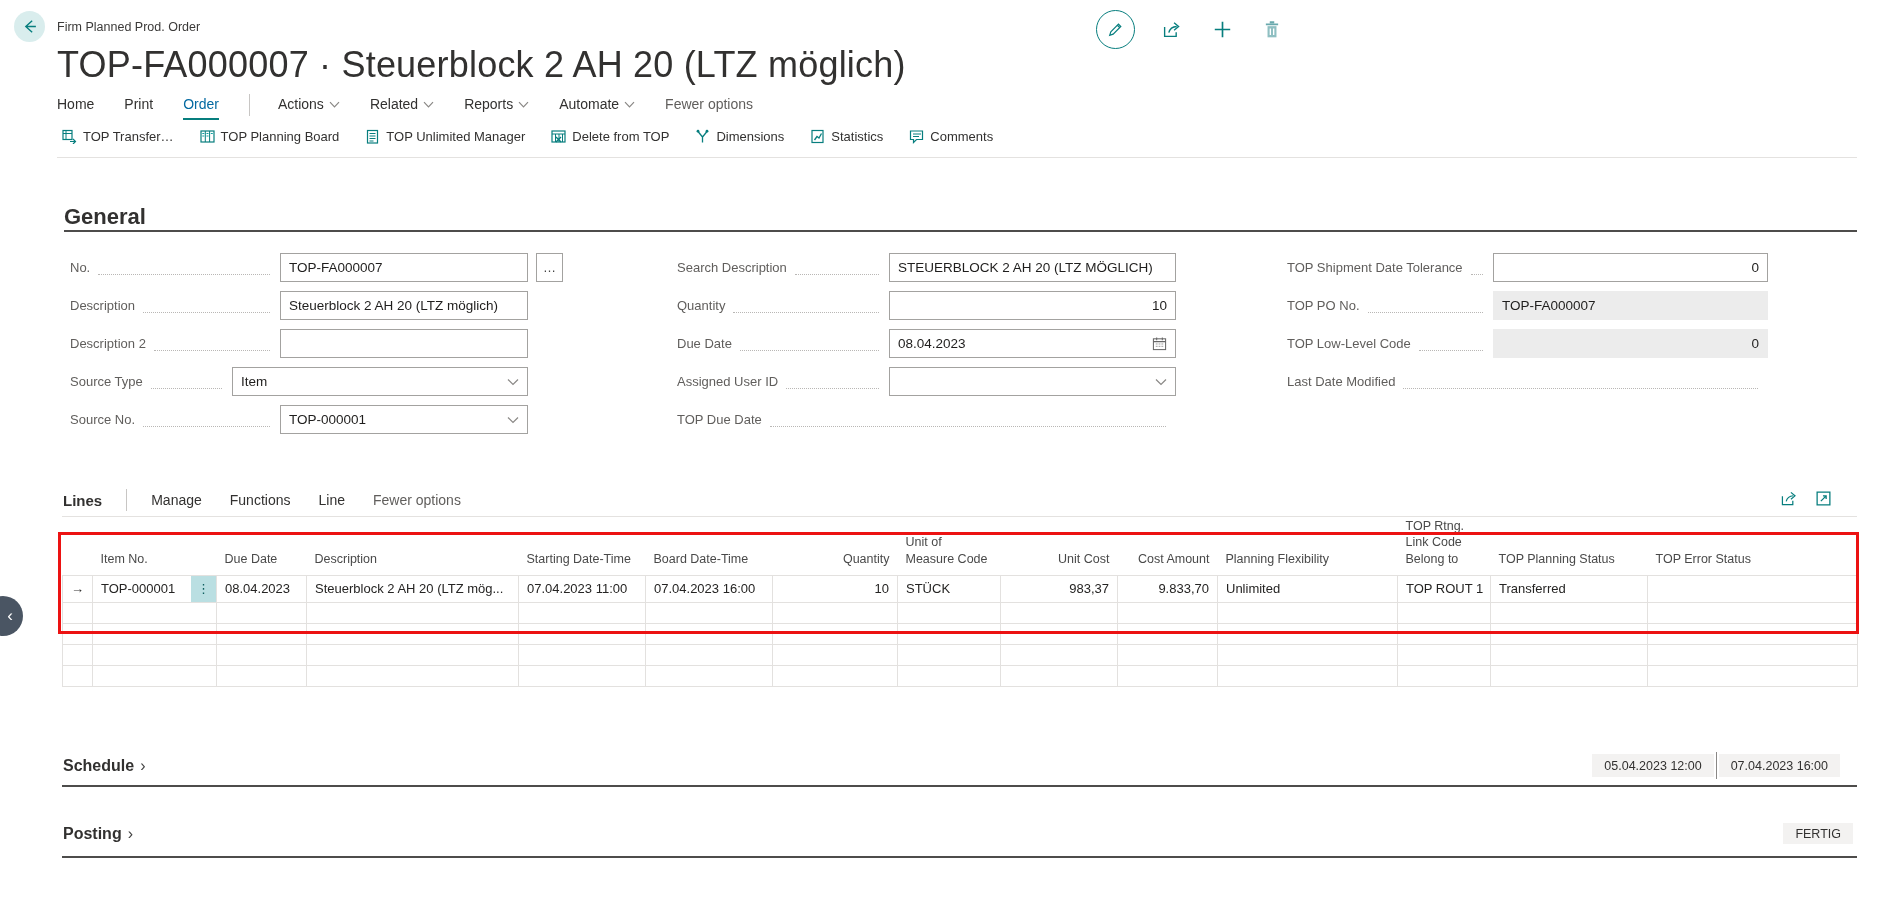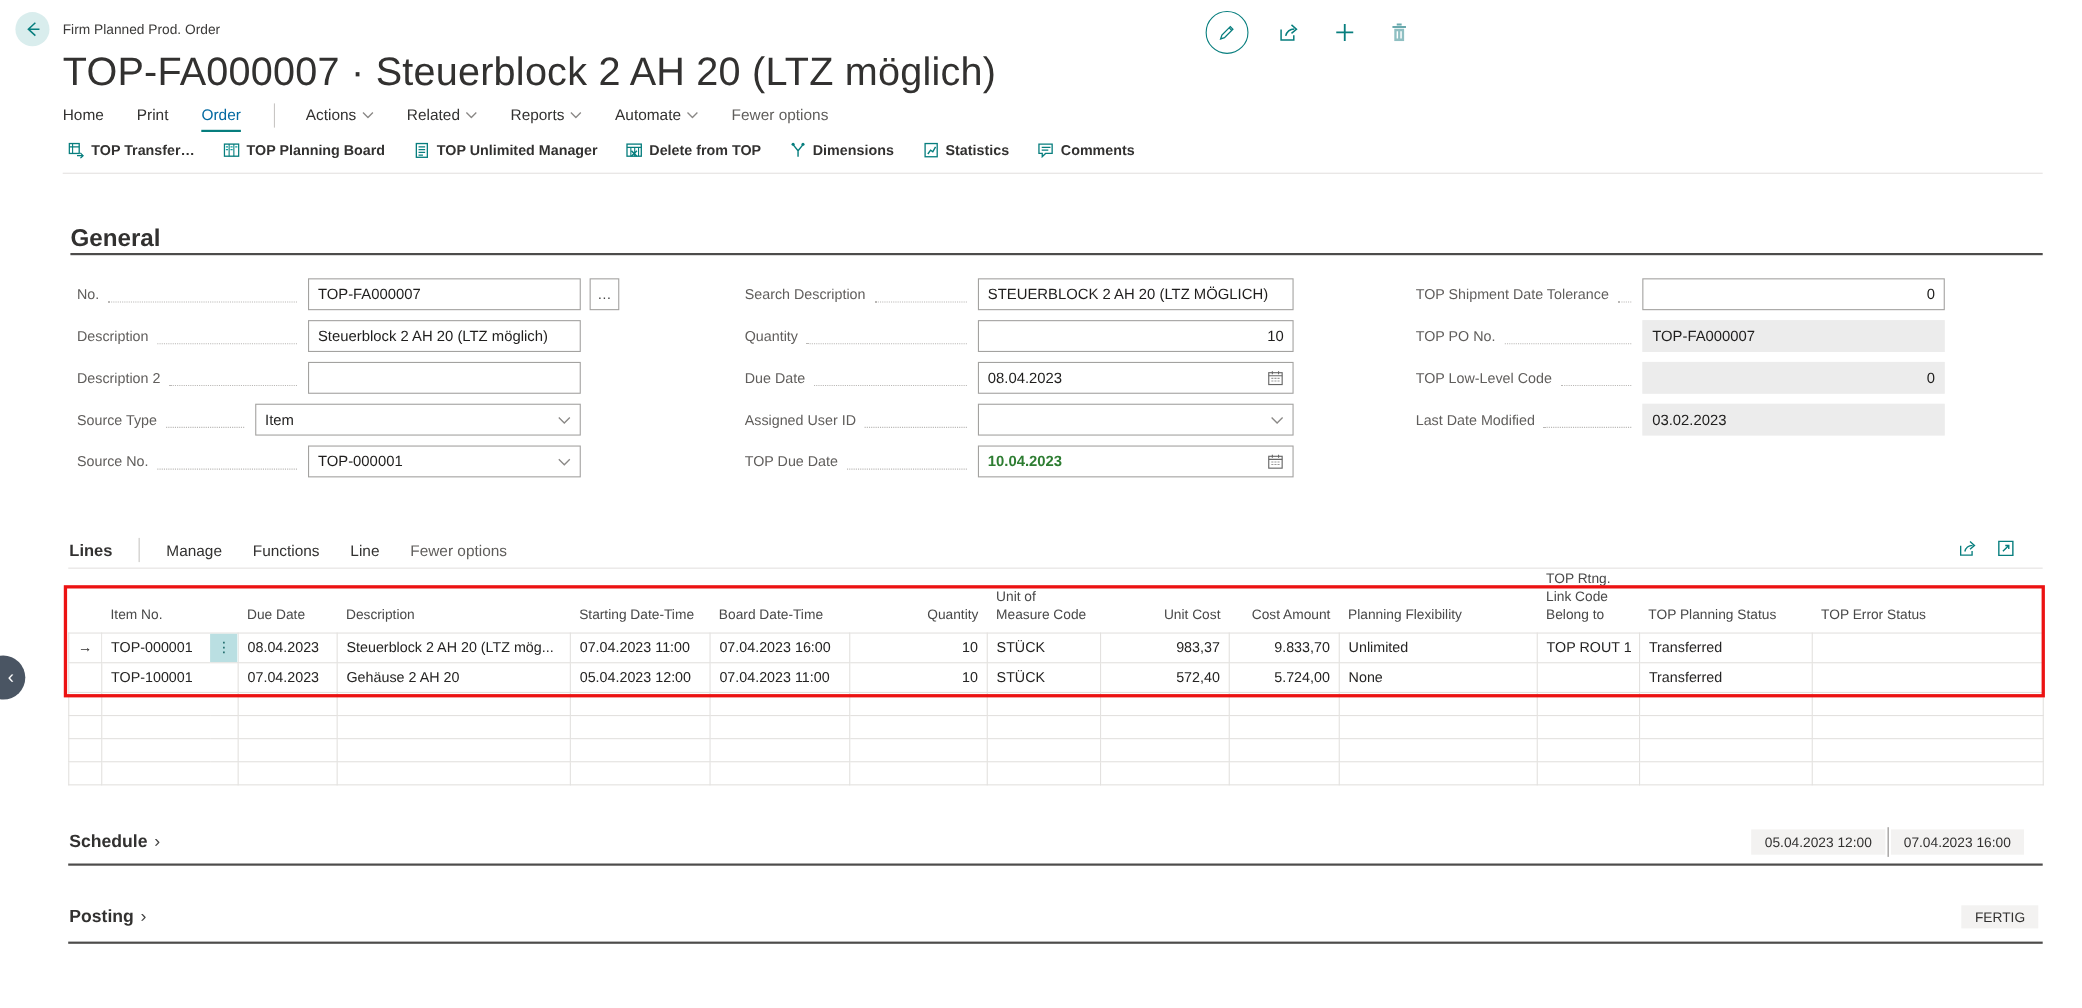--- a/index.html
+++ b/index.html
@@ -20,21 +20,21 @@
 
   
   .menubar { left:57px; top:94px; display:flex; align-items:flex-start; font-size:14px; }
   .menu-item { display:flex; align-items:center; gap:5px; padding:2px 0 6px 0; margin-right:30px;
     cursor:pointer; white-space:nowrap; }
   .menu-item.active { color:#0369a1; border-bottom:2px solid #077e7e; }
   .menu-item.dim { color:#605e5c; }
   .vsep { width:1px; height:22px; background:#c8c6c4; margin:0 28px 0 0; }
 
   
-  .actionbar { left:62px; top:129px; display:flex; align-items:center;font-weight:bold; }
+  .actionbar { left:62px; top:129px; display:flex; align-items:center; }
   .action-item { display:flex; align-items:center; gap:6px; font-size:13px; color:#323130;
     margin-right:26px; cursor:pointer; white-space:nowrap; }
   .divider { height:1px; background:#e4e2e0; }
 
   
   .section-heading { font-size:22px; font-weight:700; color:#323130; cursor:pointer; }
   .dark-rule { height:2px; background:#4d4c4b; }
 
   .fieldrow { position:absolute; height:29px; display:flex; align-items:center; }
   .flabel { font-size:13px; color:#605e5c; white-space:nowrap; }
@@ -345,30 +345,20 @@
         <svg width="12" height="8" viewBox="0 0 12 8">
           <polyline points="1,1.5 6,6.5 11,1.5" fill="none" stroke="#8a8886" stroke-width="1.2"></polyline>
         </svg>
       </span>
     </div>
 </div>
 
 <div class="fieldrow" style="left:677px; top:405px; width:499px;">
   <span class="flabel">TOP Due Date</span>
   <span class="leader"></span>
-  <div class="input green" style="width:287px;">
-      <span class="val">10.04.2023</span>
-    <span>
-        <svg width="15" height="15" viewBox="0 0 16 16">
-          <rect x="1.5" y="3" width="13" height="11.5" fill="none" stroke="#666" stroke-width="1.1"></rect>
-          <path d="M1.5 6h13M5 1.5v3M11 1.5v3" stroke="#666" stroke-width="1.1"></path>
-          <path d="M4 8.5h2M7 8.5h2M10 8.5h2M4 11h2M7 11h2M10 11h2" stroke="#999"></path>
-        </svg>
-      </span>
-    </div>
 </div>
 
 <div class="fieldrow" style="left:1287px; top:253px; width:481px;">
   <span class="flabel">TOP Shipment Date Tolerance</span>
   <span class="leader"></span>
   <div class="input num" style="width:275px;">
       <span class="val">0</span>
     </div>
 </div>
 
@@ -384,23 +374,20 @@
   <span class="flabel">TOP Low-Level Code</span>
   <span class="leader"></span>
   <div class="input ro num" style="width:275px;">
       <span class="val">0</span>
     </div>
 </div>
 
 <div class="fieldrow" style="left:1287px; top:367px; width:481px;">
   <span class="flabel">Last Date Modified</span>
   <span class="leader"></span>
-  <div class="input ro" style="width:275px;">
-      <span class="val">03.02.2023</span>
-    </div>
 </div>
 
 <div class="abs lines-bar">
   <span class="lines-title">Lines</span>
   <span class="vsep" style="margin-right:24px;"></span>
   <span class="lines-item">Manage</span>
   <span class="lines-item">Functions</span>
   <span class="lines-item">Line</span>
   <span class="lines-item dim">Fewer options</span>
 </div>
@@ -466,36 +453,20 @@
     <td>07.04.2023 16:00</td>
     <td class="r">10</td>
     <td>STÜCK</td>
     <td class="r">983,37</td>
     <td class="r">9.833,70</td>
     <td>Unlimited</td>
     <td>TOP ROUT 1</td>
     <td>Transferred</td>
     <td></td>
   </tr>
-  <tr>
-    <td class="selcell"></td>
-    <td colspan="2">TOP-100001</td>
-    <td>07.04.2023</td>
-    <td>Gehäuse 2 AH 20</td>
-    <td>05.04.2023 12:00</td>
-    <td>07.04.2023 11:00</td>
-    <td class="r">10</td>
-    <td>STÜCK</td>
-    <td class="r">572,40</td>
-    <td class="r">5.724,00</td>
-    <td>None</td>
-    <td></td>
-    <td>Transferred</td>
-    <td></td>
-  </tr>
   <tr class="empty">
         <td></td>
         <td colspan="2"></td>
         <td></td>
         <td></td>
         <td></td>
         <td></td>
         <td></td>
         <td></td>
         <td></td>

